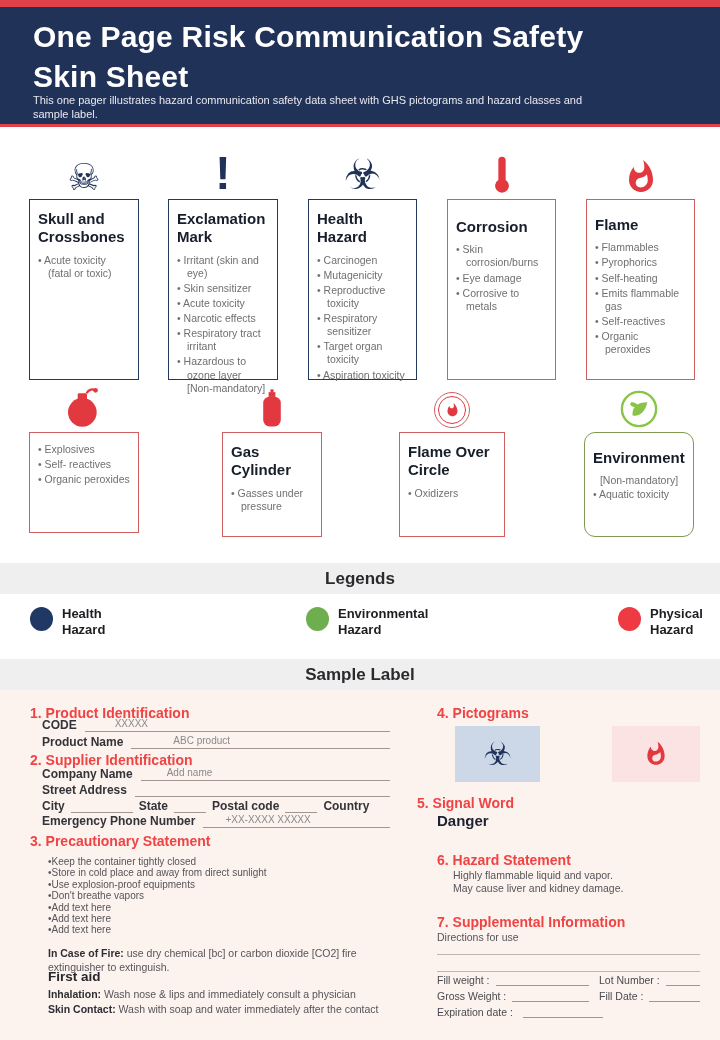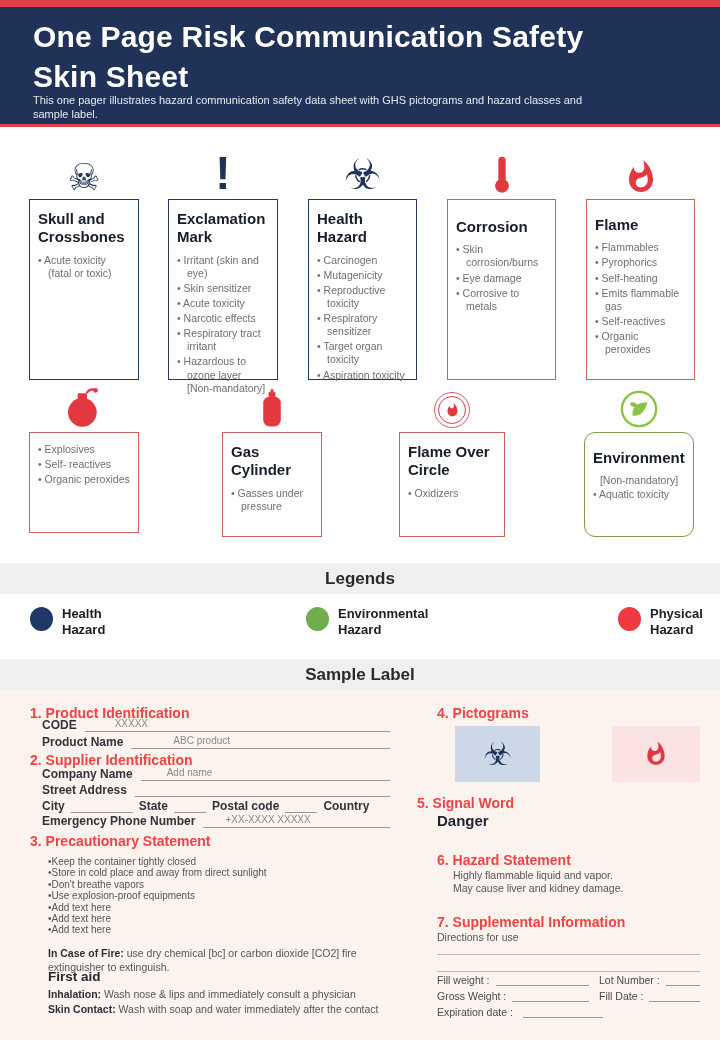--- a/index.html
+++ b/index.html
@@ -286,22 +286,22 @@
 <div class="frow" style="left:42px;top:814px;width:348px;">
   <span class="flabel">Emergency Phone Number</span>
     <span class="gap"></span>
   <span class="fline" style="padding-left:22px;">+XX-XXXX XXXXX</span>
 </div>
 
 <div class="sec-heading" style="left:30px;top:833px;">3. Precautionary Statement</div>
 <ul class="prec-bullets">
   <li>Keep the container tightly closed</li>
   <li>Store in cold place and away from direct sunlight</li>
+  <li>Use explosion-proof equipments</li>
   <li>Don't breathe vapors</li>
-  <li>Use explosion-proof equipments</li>
   <li>Add text here</li>
   <li>Add text here</li>
   <li>Add text here</li>
 </ul>
 <div class="body-text" style="position:absolute;left:48px;top:947px;width:336px;">
   <span class="body-bold">In Case of Fire:</span><span> use dry chemical [bc] or carbon dioxide [CO2] fire extinguisher to extinguish.</span>
 </div>
 <div class="firstaid">First aid</div>
 <div class="body-text" style="position:absolute;left:48px;top:988px;width:370px;">
   <span class="body-bold">Inhalation:</span><span> Wash nose &amp; lips and immediately consult a physician</span>

